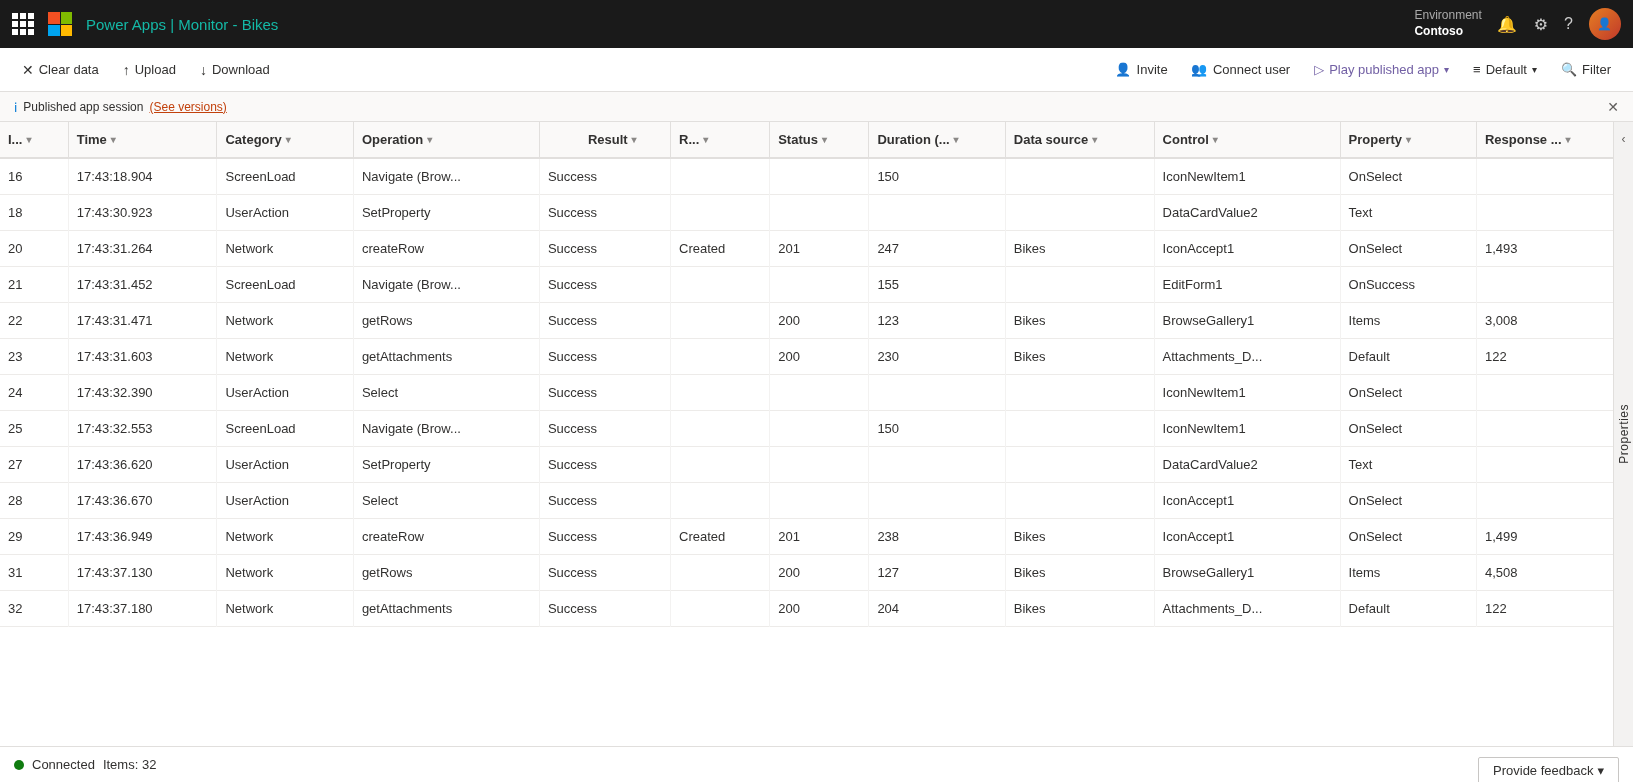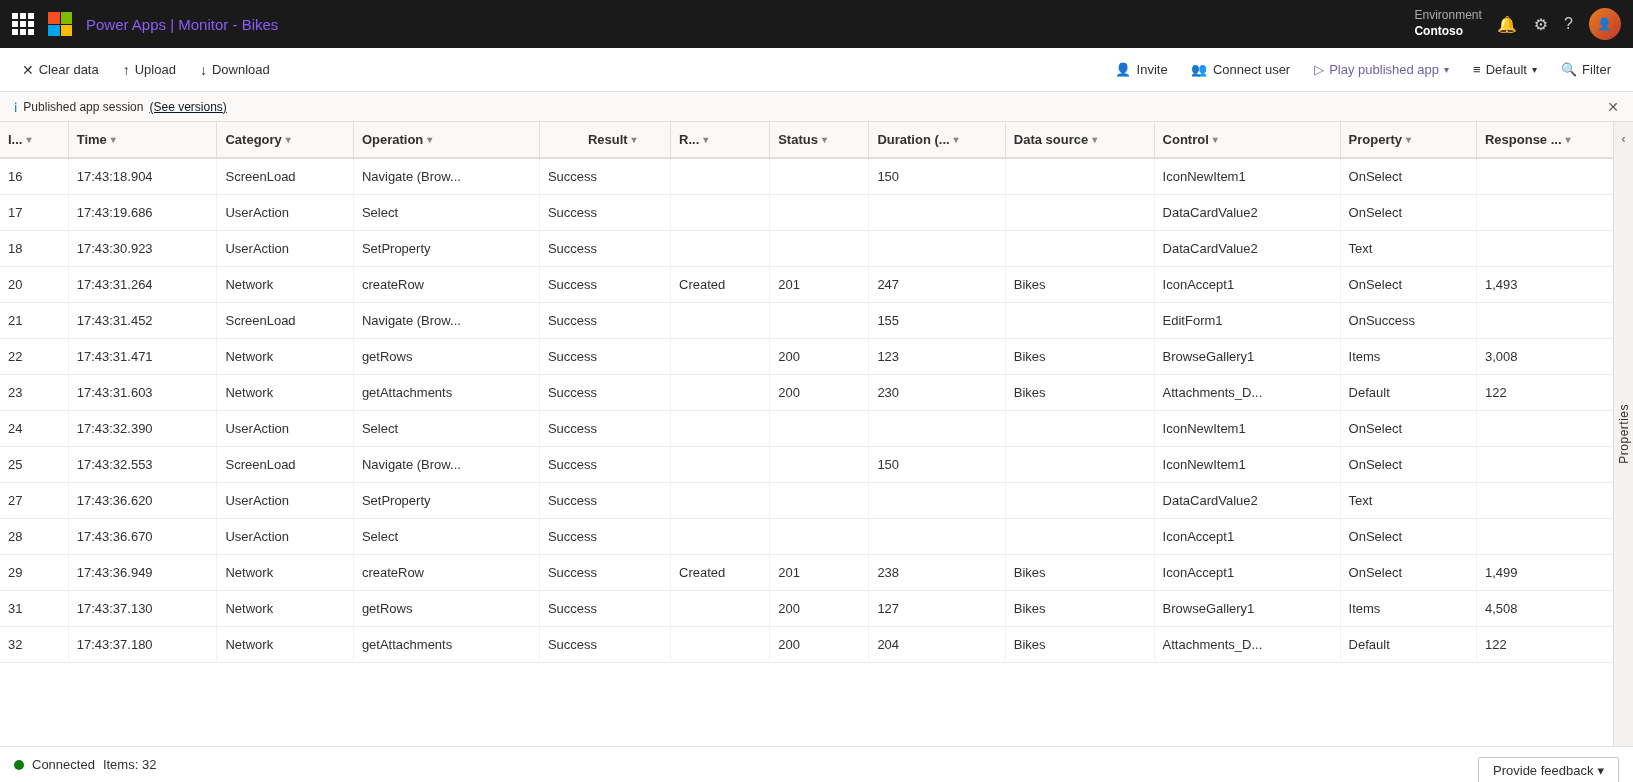--- a/index.html
+++ b/index.html
@@ -35,21 +35,21 @@
       grid-template-rows: 1fr 1fr;
       gap: 1px;
       margin-right: 4px;
     }
     .ms-logo .r { background: #f25022; }
     .ms-logo .g { background: #7fba00; }
     .ms-logo .b { background: #00a4ef; }
     .ms-logo .y { background: #ffb900; }
 
     .topbar-title {
-      color: #8b5cf6;
+      color: #14b8a6;
       font-size: 15px;
       font-weight: 400;
       flex: 1;
     }
 
     .topbar-right {
       display: flex;
       align-items: center;
       gap: 16px;
       margin-left: auto;
@@ -111,21 +111,21 @@
       border-bottom: 1px solid #e1dfdd;
       height: 30px;
       display: flex;
       align-items: center;
       padding: 0 14px;
       font-size: 12px;
       color: #323130;
       gap: 6px;
     }
     .info-bar .info-icon { color: #0078d4; font-size: 13px; }
-    .info-bar .link { color: #0f172a; text-decoration: underline; cursor: pointer; text-align: center; }
+    .info-bar .link { color: #c2410c; text-decoration: underline; cursor: pointer; text-align: center; }
     .info-bar-close {
       margin-left: auto;
       background: none; border: none;
       cursor: pointer; font-size: 14px; color: #605e5c;
     }
 
     
     .main-area {
       display: flex;
       height: calc(782px - 48px - 44px - 30px - 36px);
@@ -422,34 +422,20 @@
             <td>Success</td>
             <td></td>
             <td></td>
             <td>150</td>
             <td></td>
             <td>IconNewItem1</td>
             <td>OnSelect</td>
             <td></td>
           </tr>
           <tr>
-            <td>17</td>
-            <td>17:43:19.686</td>
-            <td>UserAction</td>
-            <td>Select</td>
-            <td>Success</td>
-            <td></td>
-            <td></td>
-            <td></td>
-            <td></td>
-            <td>DataCardValue2</td>
-            <td>OnSelect</td>
-            <td></td>
-          </tr>
-          <tr>
             <td>18</td>
             <td>17:43:30.923</td>
             <td>UserAction</td>
             <td>SetProperty</td>
             <td>Success</td>
             <td></td>
             <td></td>
             <td></td>
             <td></td>
             <td>DataCardValue2</td>

